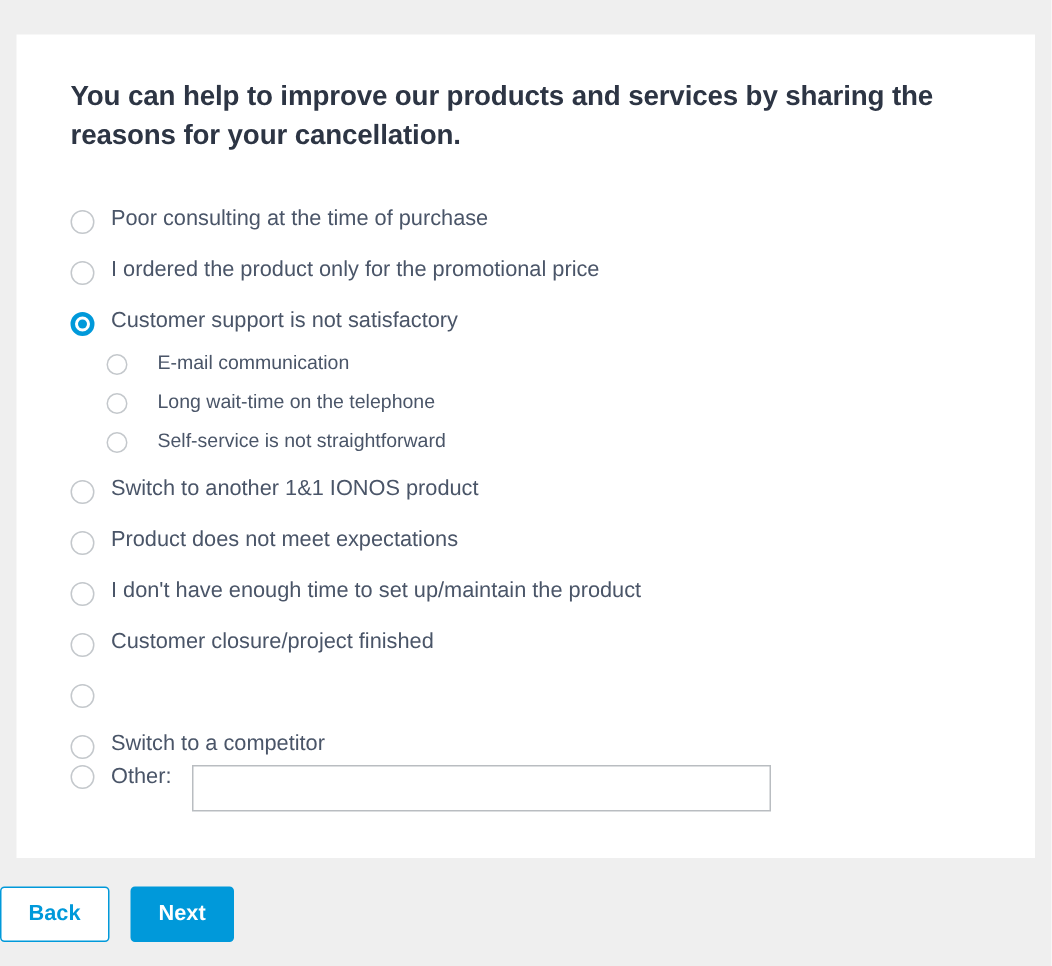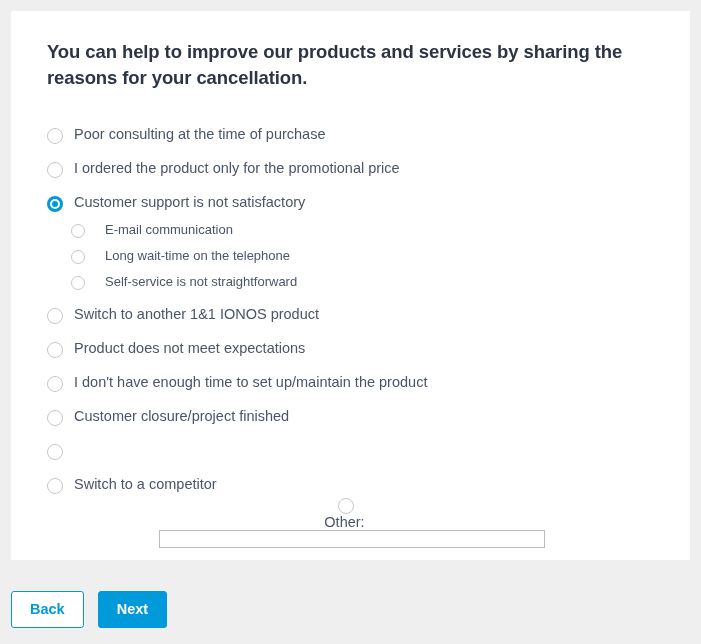--- a/index.html
+++ b/index.html
@@ -17,21 +17,21 @@
 
   .page {
     position: relative;
     width: 701px;
     height: 644px;
   }
 
   .card {
     position: absolute;
     left: 11px;
-    top: 11px;
+    top: 23px;
     width: 679px;
     height: 549px;
     background: #ffffff;
     box-sizing: border-box;
   }
 
   .card-inner {
     padding: 28px 34px 0 36px;
   }
 
@@ -103,24 +103,23 @@
     white-space: nowrap;
   }
 
   .option-row.sub .option-label {
     font-size: 13px;
     margin-left: 10px;
   }
 
   .other-row {
     display: flex;
-    align-items: center;
+    align-items: flex-start;
     height: 46px;
     margin-top: 4px;
-    flex-direction: column;
   }
 
   .other-label {
     font-size: 14.5px;
     color: #4a5568;
     margin-right: 14px;
   }
 
   .other-input {
     width: 386px;
@@ -131,21 +130,21 @@
     font-family: "Liberation Sans", sans-serif;
     font-size: 14px;
     color: #4a5568;
     padding: 0 8px;
     outline: none;
     border-radius: 0;
   }
 
   .footer {
     position: absolute;
-    left: 11px;
+    left: 0;
     top: 591px;
     display: flex;
     align-items: center;
   }
 
   .btn {
     font-family: "Liberation Sans", sans-serif;
     font-size: 14.5px;
     font-weight: bold;
     height: 37px;

